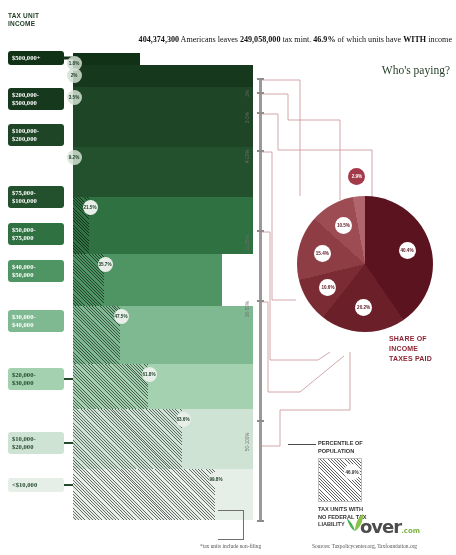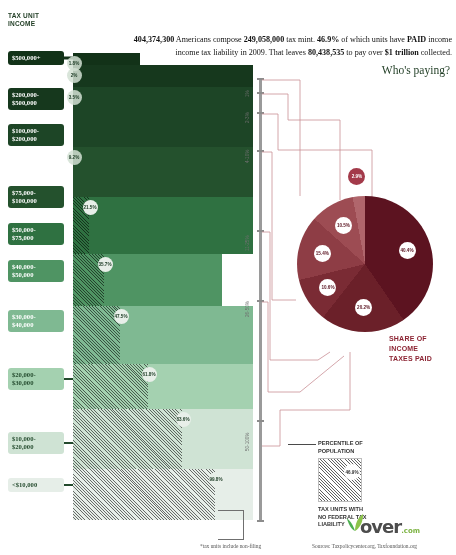--- a/index.html
+++ b/index.html
@@ -176,24 +176,21 @@
   }
 </style>
 </head>
 <body>
 
 <div id="root">
 
 
   <div class="deck">
     <span class="line">
-      <b>404,374,300</b><span> Americans compose </span><b>249,058,000</b><span> tax mint. </span><b>46.9%</b><span> of which units have </span><b>PAID</b><span> income</span>
-    </span>
-    <span class="line">
-      <span>income tax liability in 2009. That leaves </span><b>80,438,535</b><span> to pay over </span><b>$1 trillion</b><span> collected.</span>
+      <b>404,374,300</b><span> Americans leaves </span><b>249,058,000</b><span> tax mint. </span><b>46.9%</b><span> of which units have </span><b>WITH</b><span> income</span>
     </span>
   </div>
   <div class="whos">Who's paying?</div>
 
   <div class="axis-head">
     <div>TAX UNIT</div>
     <div>INCOME</div>
   </div>
 
   <div id="chips">

